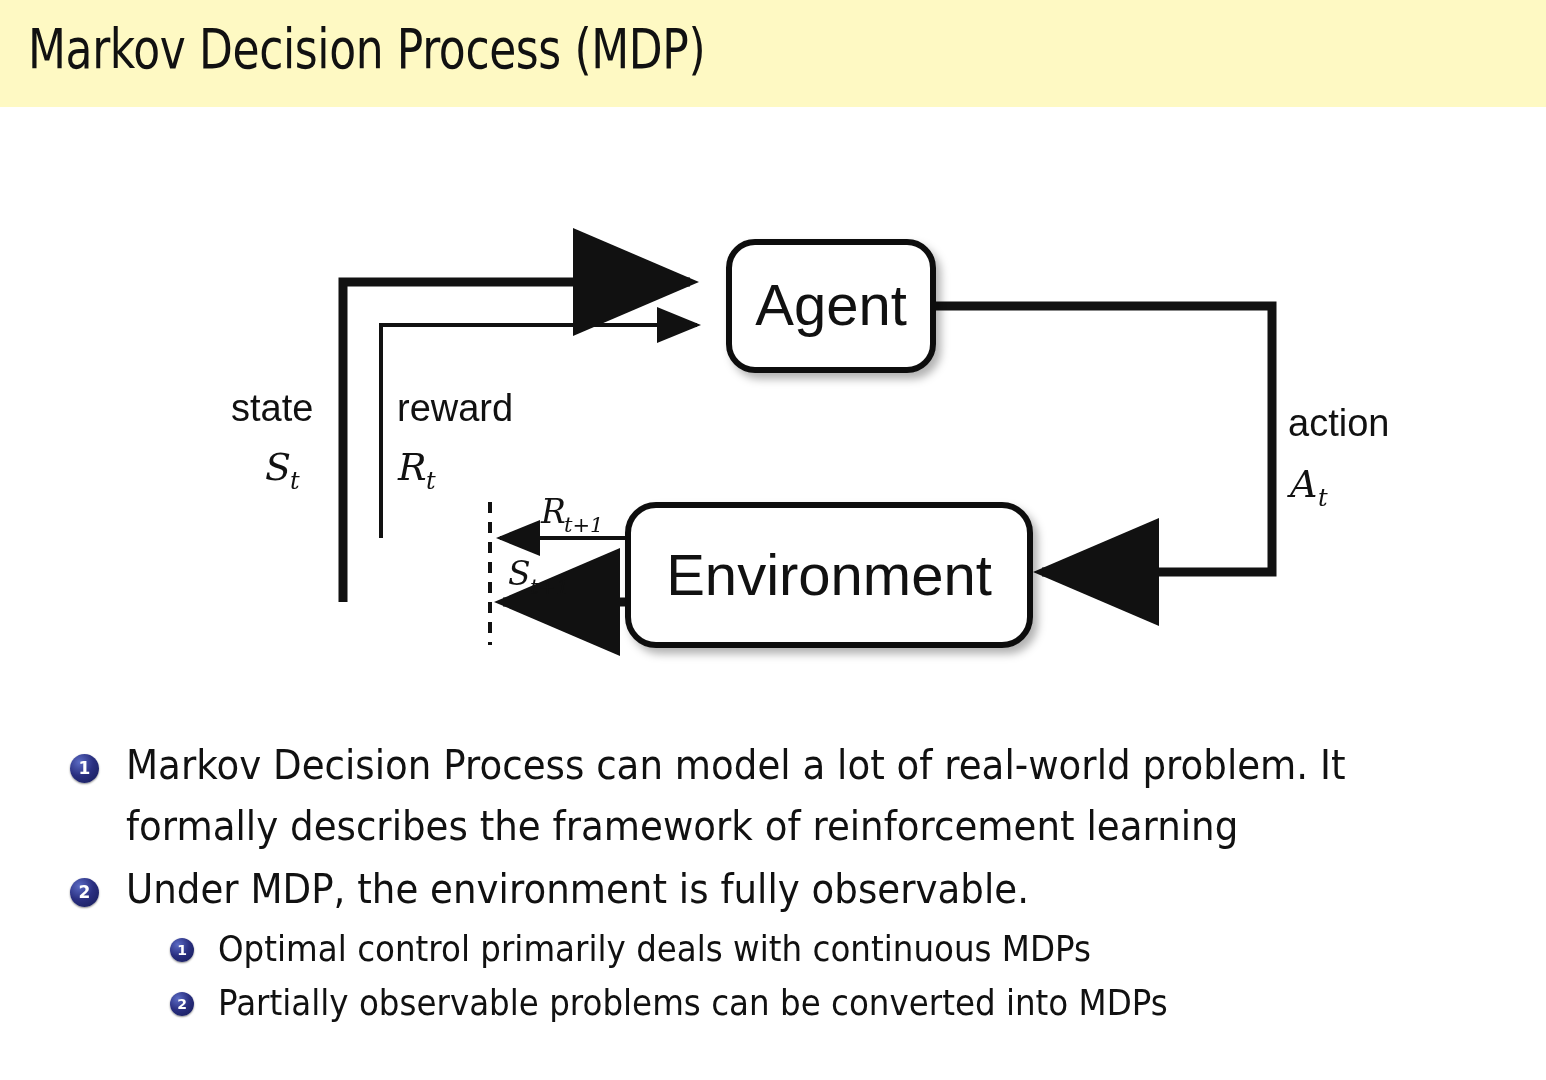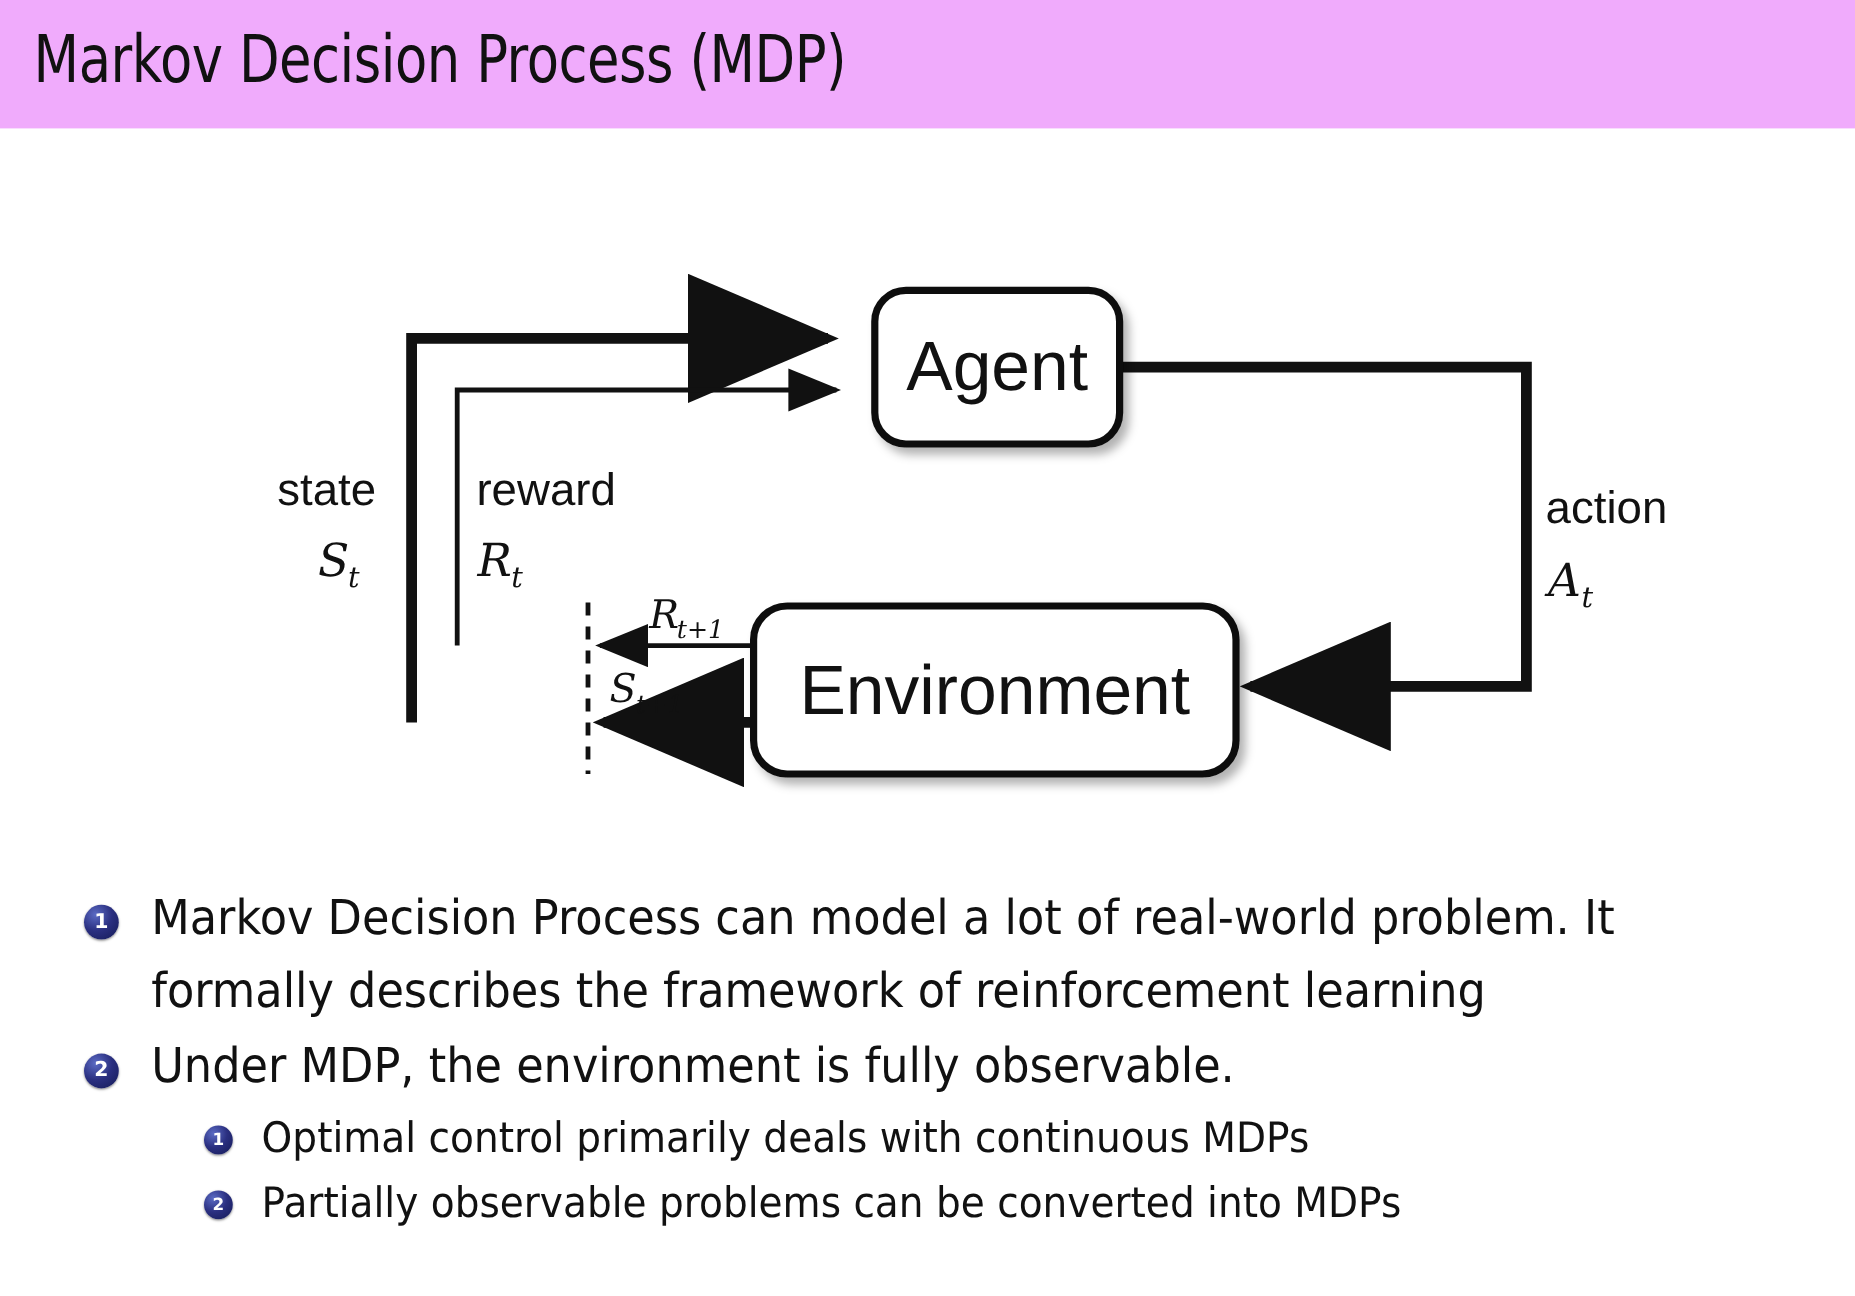--- a/index.html
+++ b/index.html
@@ -16,21 +16,21 @@
     font-family: "DejaVu Sans", sans-serif;
     color: #000000;
   }
 
   
   #title-band {
     position: absolute;
     left: 0; top: 0;
     width: 1546px;
     height: 107px;
-    background: #f0abfc;
+    background: #fef9c3;
   }
   #page-title {
     position: absolute;
     left: 28px;
     top: 17px;
     font-family: "DejaVu Sans", sans-serif;
     font-size: 55px;
     font-weight: 400;
     letter-spacing: -0.5px;
     color: #111111;

